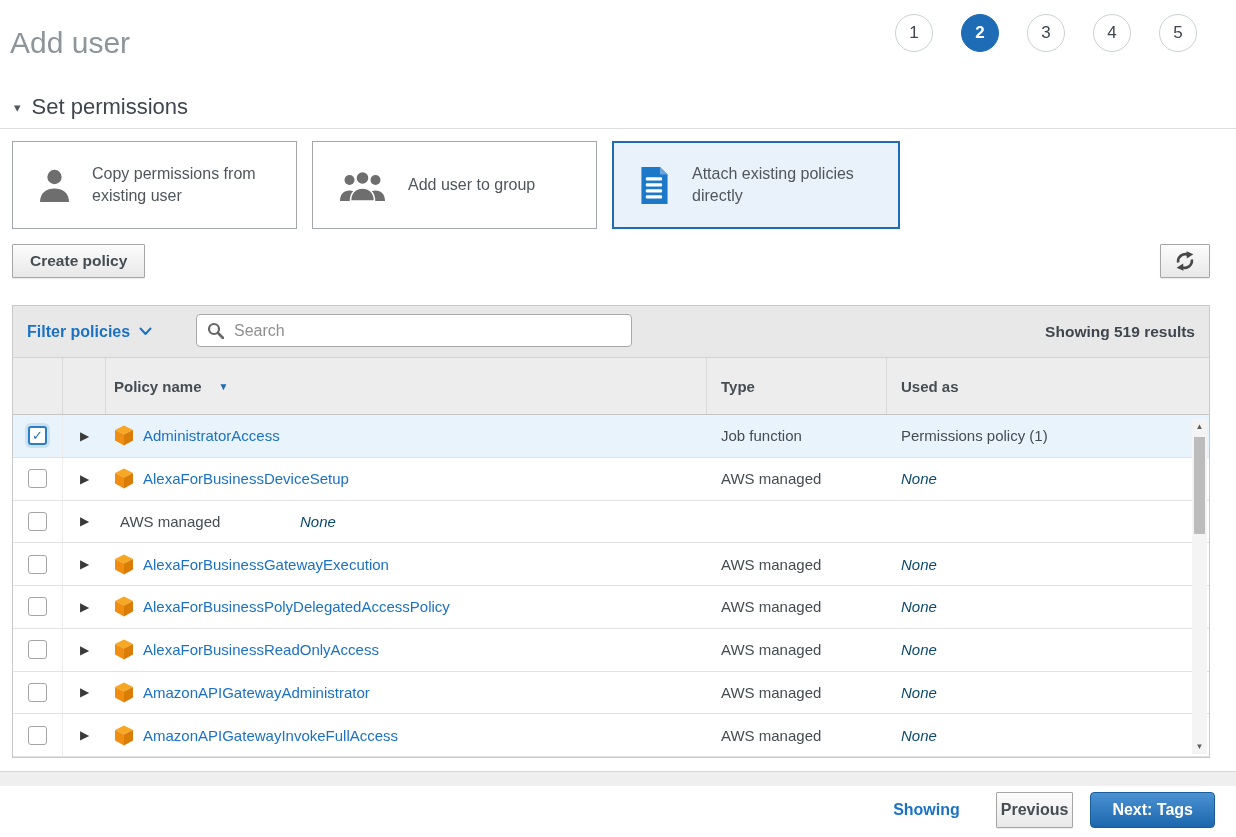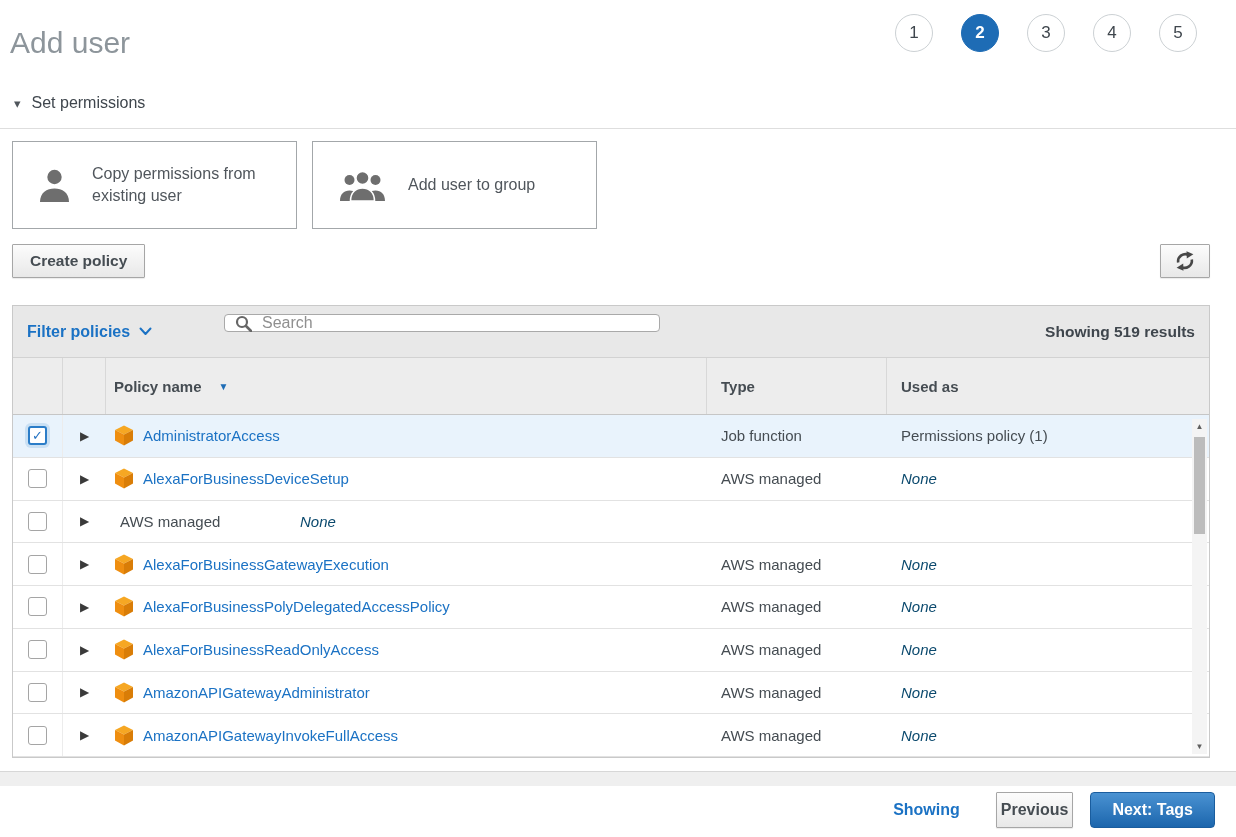--- a/index.html
+++ b/index.html
@@ -15,21 +15,21 @@
   .steps { position:absolute; top:14px; right:39px; display:flex; gap:28px; }
   .step {
     width:38px; height:38px; border-radius:50%; border:1px solid #ccd1d4; background:#fff;
     color:#3f464d; font-size:17px; display:flex; align-items:center; justify-content:center;
   }
   .step.active { background:#1e6cb5; border-color:#1e6cb5; color:#fff; font-weight:bold; }
 
   
   .section-head { position:absolute; left:14px; top:94px; display:flex; align-items:center; gap:11px; }
   .section-caret { font-size:13px; color:#50565c; }
-  .section-title { font-size:16px; color:#3f464d; }
+  .section-title { font-size:22px; color:#3f464d; }
   .section-rule { position:absolute; left:0; right:0; top:128px; border-top:1px solid #dedede; }
 
   
   .cards { position:absolute; left:12px; top:141px; display:flex; gap:15px; }
   .card {
     width:285px; height:88px; border:1px solid #a3a7aa; background:#fff;
     display:flex; align-items:center; padding-left:26px; gap:22px; cursor:pointer;
   }
   .card.selected { width:288px; border:2px solid #1e6cb5; background:#e9f2fb; padding-left:25px; }
   .card-label { font-size:16px; color:#50565c; line-height:1.35; max-width:185px; }
@@ -43,22 +43,22 @@
     font-size:15.5px; font-weight:bold; color:#454c52; cursor:pointer;
   }
   .btn-create { position:absolute; left:12px; top:244px; }
   .btn-refresh { position:absolute; left:1160px; top:244px; width:50px; padding:0; }
 
   
   .table-wrap { position:absolute; left:12px; top:305px; width:1198px; border:1px solid #c9c9c9; background:#fff; }
   .filter-bar { height:52px; background:#e8e8e8; border-bottom:1px solid #d2d2d2; position:relative; display:flex; align-items:center; }
   .filter-label { margin-left:14px; display:flex; align-items:center; gap:9px; color:#1b72c4; font-weight:bold; font-size:16px; cursor:pointer; }
   .search-box {
-    position:absolute; left:183px; top:8px; width:436px; height:18px; background:#fff;
-    border:1px solid #a9a9a9; border-radius:4px; display:flex; align-items:center; padding:0 10px; gap:8px;margin-left:28px;
+    position:absolute; left:183px; top:8px; width:436px; height:33px; background:#fff;
+    border:1px solid #a9a9a9; border-radius:4px; display:flex; align-items:center; padding:0 10px; gap:8px;
   }
   .search-box input { border:none; outline:none; flex:1; font-size:16px; color:#333; font-family:inherit; background:transparent; }
   .search-box input::placeholder { color:#8f8f8f; }
   .results { margin-left:auto; margin-right:14px; font-weight:bold; font-size:15.5px; color:#3f464d; }
 
   .thead { display:flex; height:57px; background:#ededed; border-bottom:1px solid #c6c6c6; align-items:stretch; font-weight:bold; font-size:15px; color:#454c52; }
   .th { display:flex; align-items:center; }
   .col-check { width:50px; justify-content:center; }
   .col-exp   { width:43px; justify-content:center; }
   .col-name  { flex:1; padding-left:8px; gap:9px; }
@@ -126,20 +126,31 @@
   <div class="card">
     <svg class="gray" width="47" height="31" viewBox="0 0 47 31">
       <circle cx="10.5" cy="10" r="5"></circle>
         <path d="M1 31c0-7 4-10.5 9.5-10.5 2.6 0 4.8 .8 6.4 2.3-3 2.1-4.6 5-4.9 8.2z"></path>
       <circle cx="36.5" cy="10" r="5"></circle>
         <path d="M46 31c0-7-4-10.5-9.5-10.5-2.6 0-4.8 .8-6.4 2.3 3 2.1 4.6 5 4.9 8.2z"></path>
       <circle cx="23.5" cy="8" r="6.6" stroke="#fff" stroke-width="1.6"></circle>
       <path d="M11.5 31c0-8.6 5.4-13 12-13s12 4.4 12 13z" stroke="#fff" stroke-width="1.6"></path>
     </svg>
     <span class="card-label">Add user to group</span>
+  </div>
+  <div class="card selected">
+    <svg width="31" height="37" viewBox="0 0 28 34">
+      <path d="M2 0 H19 L26 7 V34 H2 Z" fill="#1c78c9"></path>
+      <path d="M19 0 L26 7 H19 Z" fill="#6ba6dd"></path>
+      <rect x="6" y="9.5" width="15" height="3" rx="1" fill="#fff"></rect>
+      <rect x="6" y="15" width="15" height="3" rx="1" fill="#fff"></rect>
+      <rect x="6" y="20.5" width="15" height="3" rx="1" fill="#fff"></rect>
+      <rect x="6" y="26" width="15" height="3" rx="1" fill="#fff"></rect>
+    </svg>
+    <span class="card-label">Attach existing policies directly</span>
   </div>
 </div>
 
 <button class="btn btn-create">Create policy</button>
 <button class="btn btn-refresh">
   <svg width="22" height="20" viewBox="0 0 22 20">
     <path d="M4.2 11.5 A7.2 7.2 0 0 1 15 4.2" fill="none" stroke="#474747" stroke-width="2.6"></path>
     <polygon points="12.5,0.2 19.4,3.2 12.8,7.4" fill="#474747"></polygon>
     <path d="M17.8 8.5 A7.2 7.2 0 0 1 7 15.8" fill="none" stroke="#474747" stroke-width="2.6"></path>
     <polygon points="9.5,19.8 2.6,16.8 9.2,12.6" fill="#474747"></polygon>

